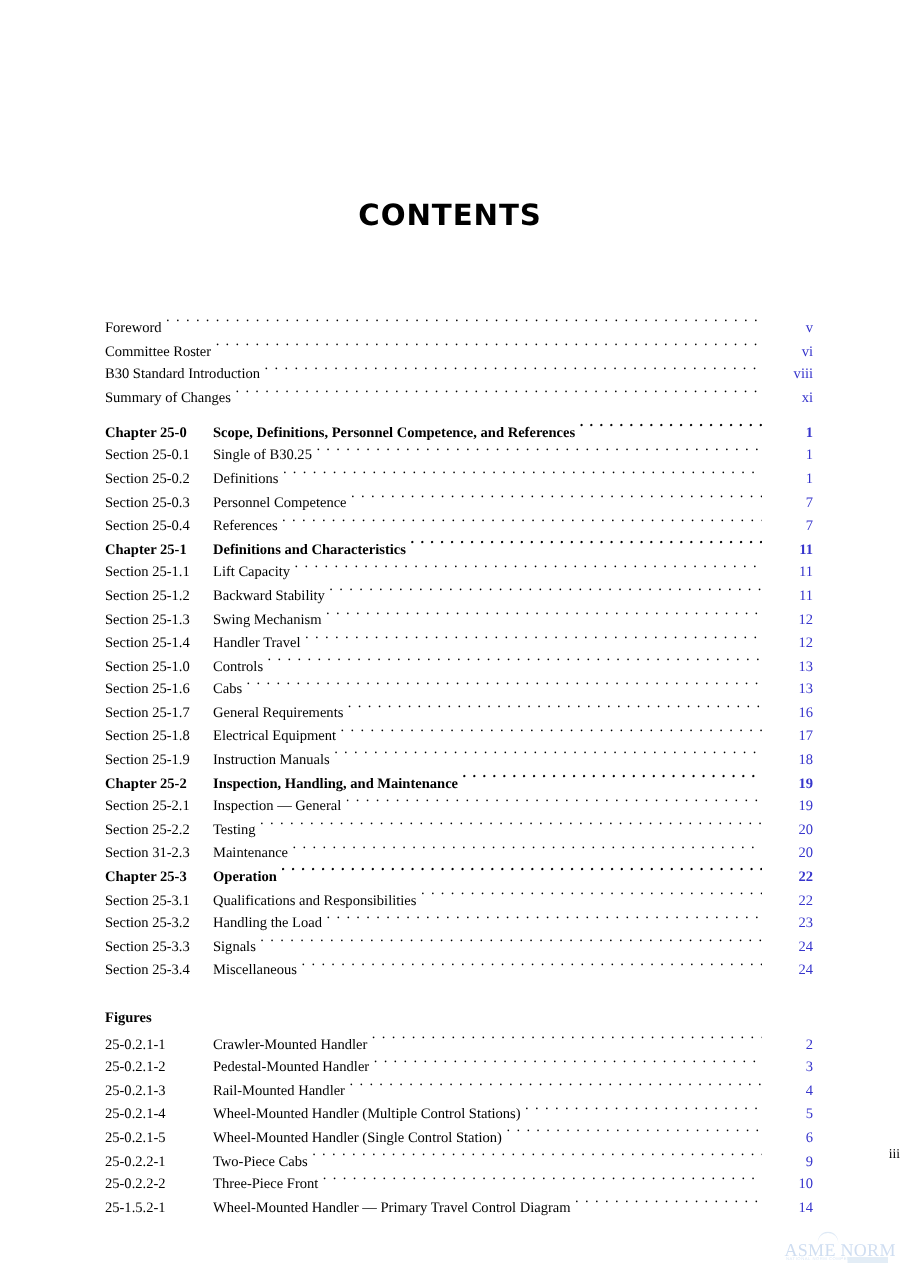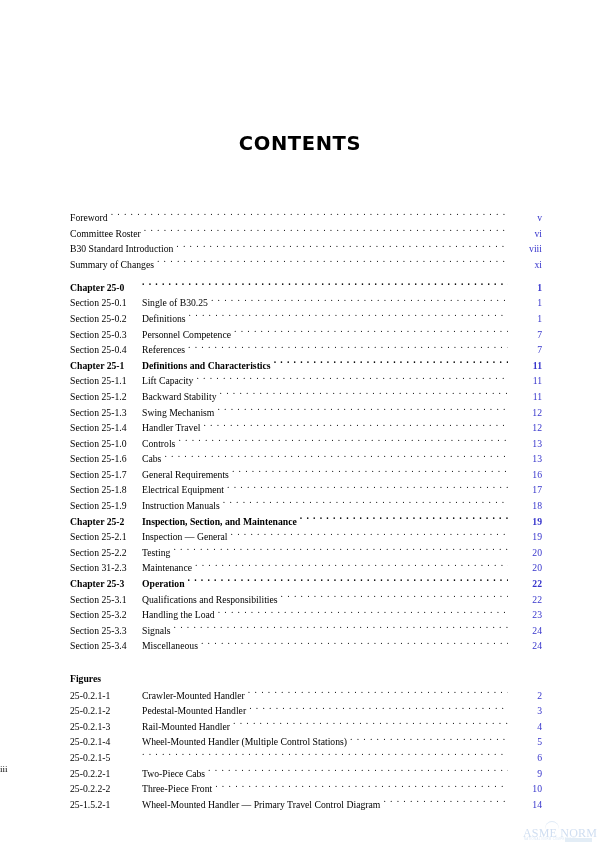--- a/index.html
+++ b/index.html
@@ -112,21 +112,21 @@
     height: 15.6px;
     margin-top: 18px;
   }
 
   
   .folio {
     position: absolute;
     top: 764px;
     left: 0;
     width: 600px;
-    text-align: left;
+    text-align: right;
     font-size: 9px;
     color: #000;
   }
 
   
   .watermark {
     position: absolute;
     left: 519px;
     top: 820px;
     width: 78px;
@@ -198,20 +198,21 @@
         </div>
         <div class="row front">
           <span class="col-title">Summary of Changes</span>
           <span class="leader"></span>
           <span class="pageno">xi</span>
         </div>
       </div>
     <div id="contents-rows">
         <div class="row bold gap-above">
           <span class="col-num">Chapter 25-0</span>
+          <span class="col-title">Scope, Definitions, Personnel Competence, and References</span>
           <span class="leader"></span>
           <span class="pageno">1</span>
         </div>
         <div class="row">
           <span class="col-num">Section 25-0.1</span>
           <span class="col-title">Single of B30.25</span>
           <span class="leader"></span>
           <span class="pageno">1</span>
         </div>
         <div class="row">
@@ -287,21 +288,21 @@
           <span class="pageno">17</span>
         </div>
         <div class="row">
           <span class="col-num">Section 25-1.9</span>
           <span class="col-title">Instruction Manuals</span>
           <span class="leader"></span>
           <span class="pageno">18</span>
         </div>
         <div class="row bold">
           <span class="col-num">Chapter 25-2</span>
-          <span class="col-title">Inspection, Section, and Maintenance</span>
+          <span class="col-title">Inspection, Handling, and Maintenance</span>
           <span class="leader"></span>
           <span class="pageno">19</span>
         </div>
         <div class="row">
           <span class="col-num">Section 25-2.1</span>
           <span class="col-title">Inspection — General</span>
           <span class="leader"></span>
           <span class="pageno">19</span>
         </div>
         <div class="row">
@@ -368,20 +369,21 @@
           <span class="pageno">4</span>
         </div>
         <div class="row">
           <span class="col-num">25-0.2.1-4</span>
           <span class="col-title">Wheel-Mounted Handler (Multiple Control Stations)</span>
           <span class="leader"></span>
           <span class="pageno">5</span>
         </div>
         <div class="row">
           <span class="col-num">25-0.2.1-5</span>
+          <span class="col-title">Wheel-Mounted Handler (Single Control Station)</span>
           <span class="leader"></span>
           <span class="pageno">6</span>
         </div>
         <div class="row">
           <span class="col-num">25-0.2.2-1</span>
           <span class="col-title">Two-Piece Cabs</span>
           <span class="leader"></span>
           <span class="pageno">9</span>
         </div>
         <div class="row">

